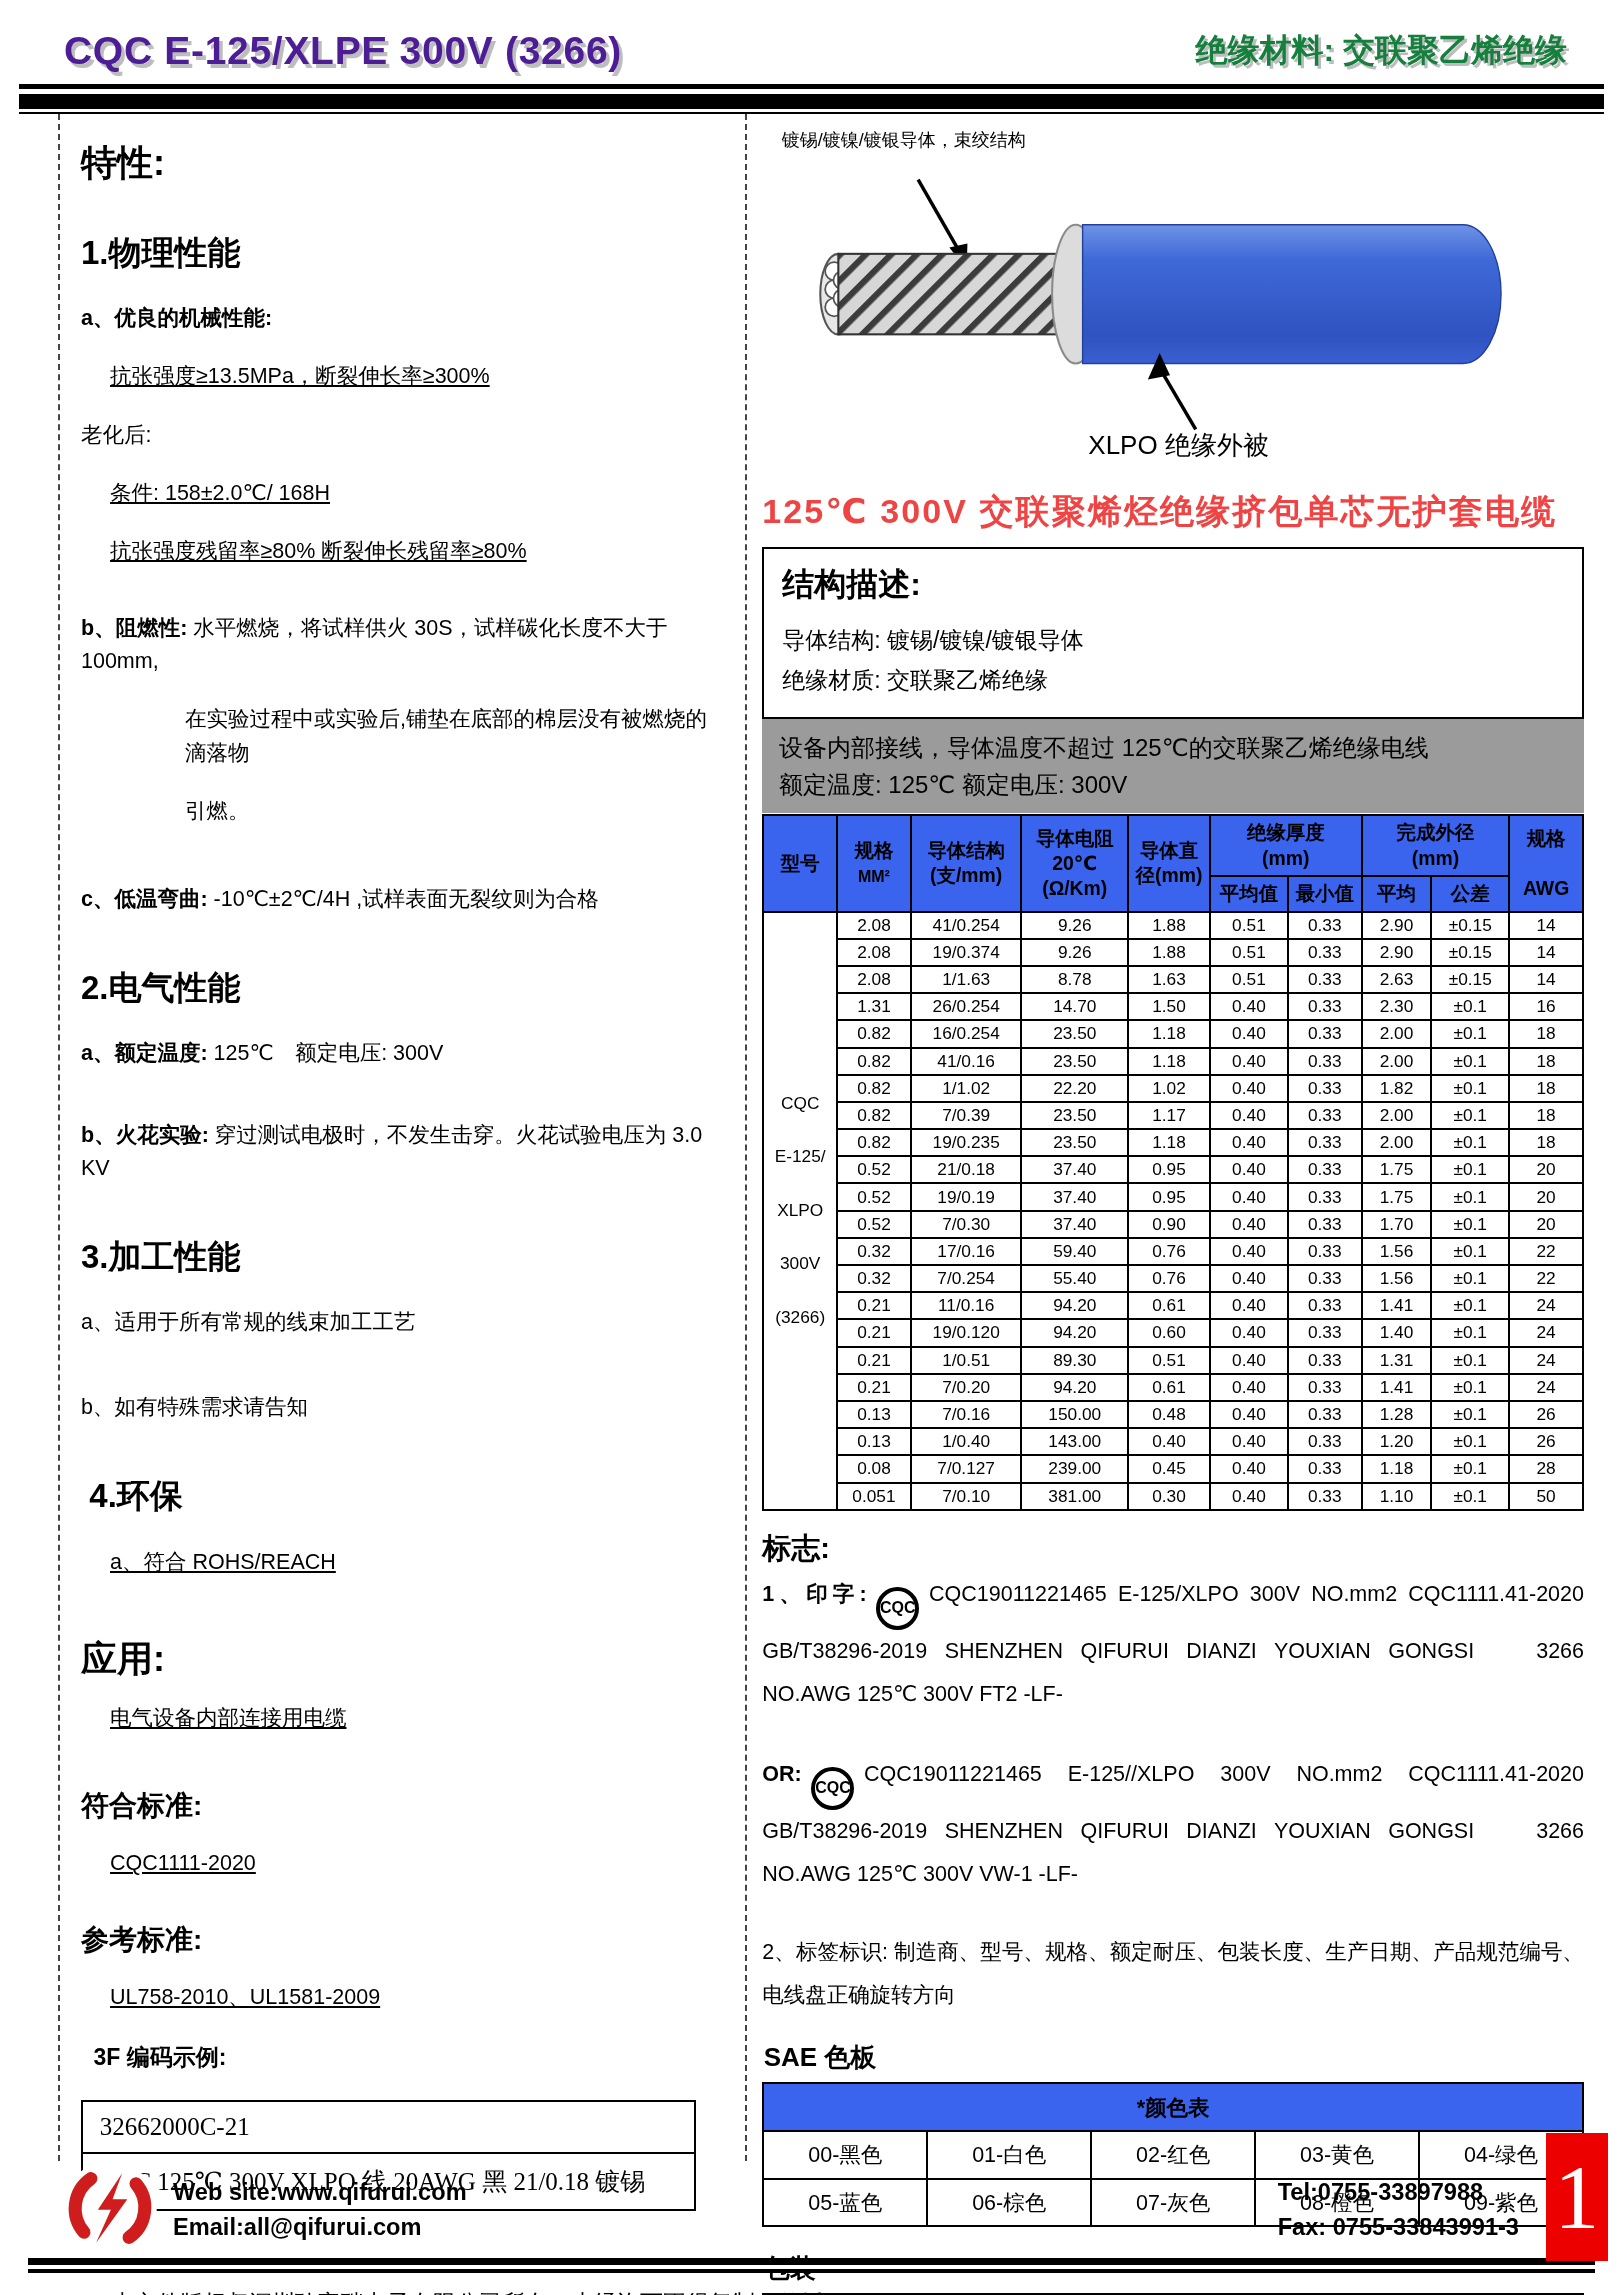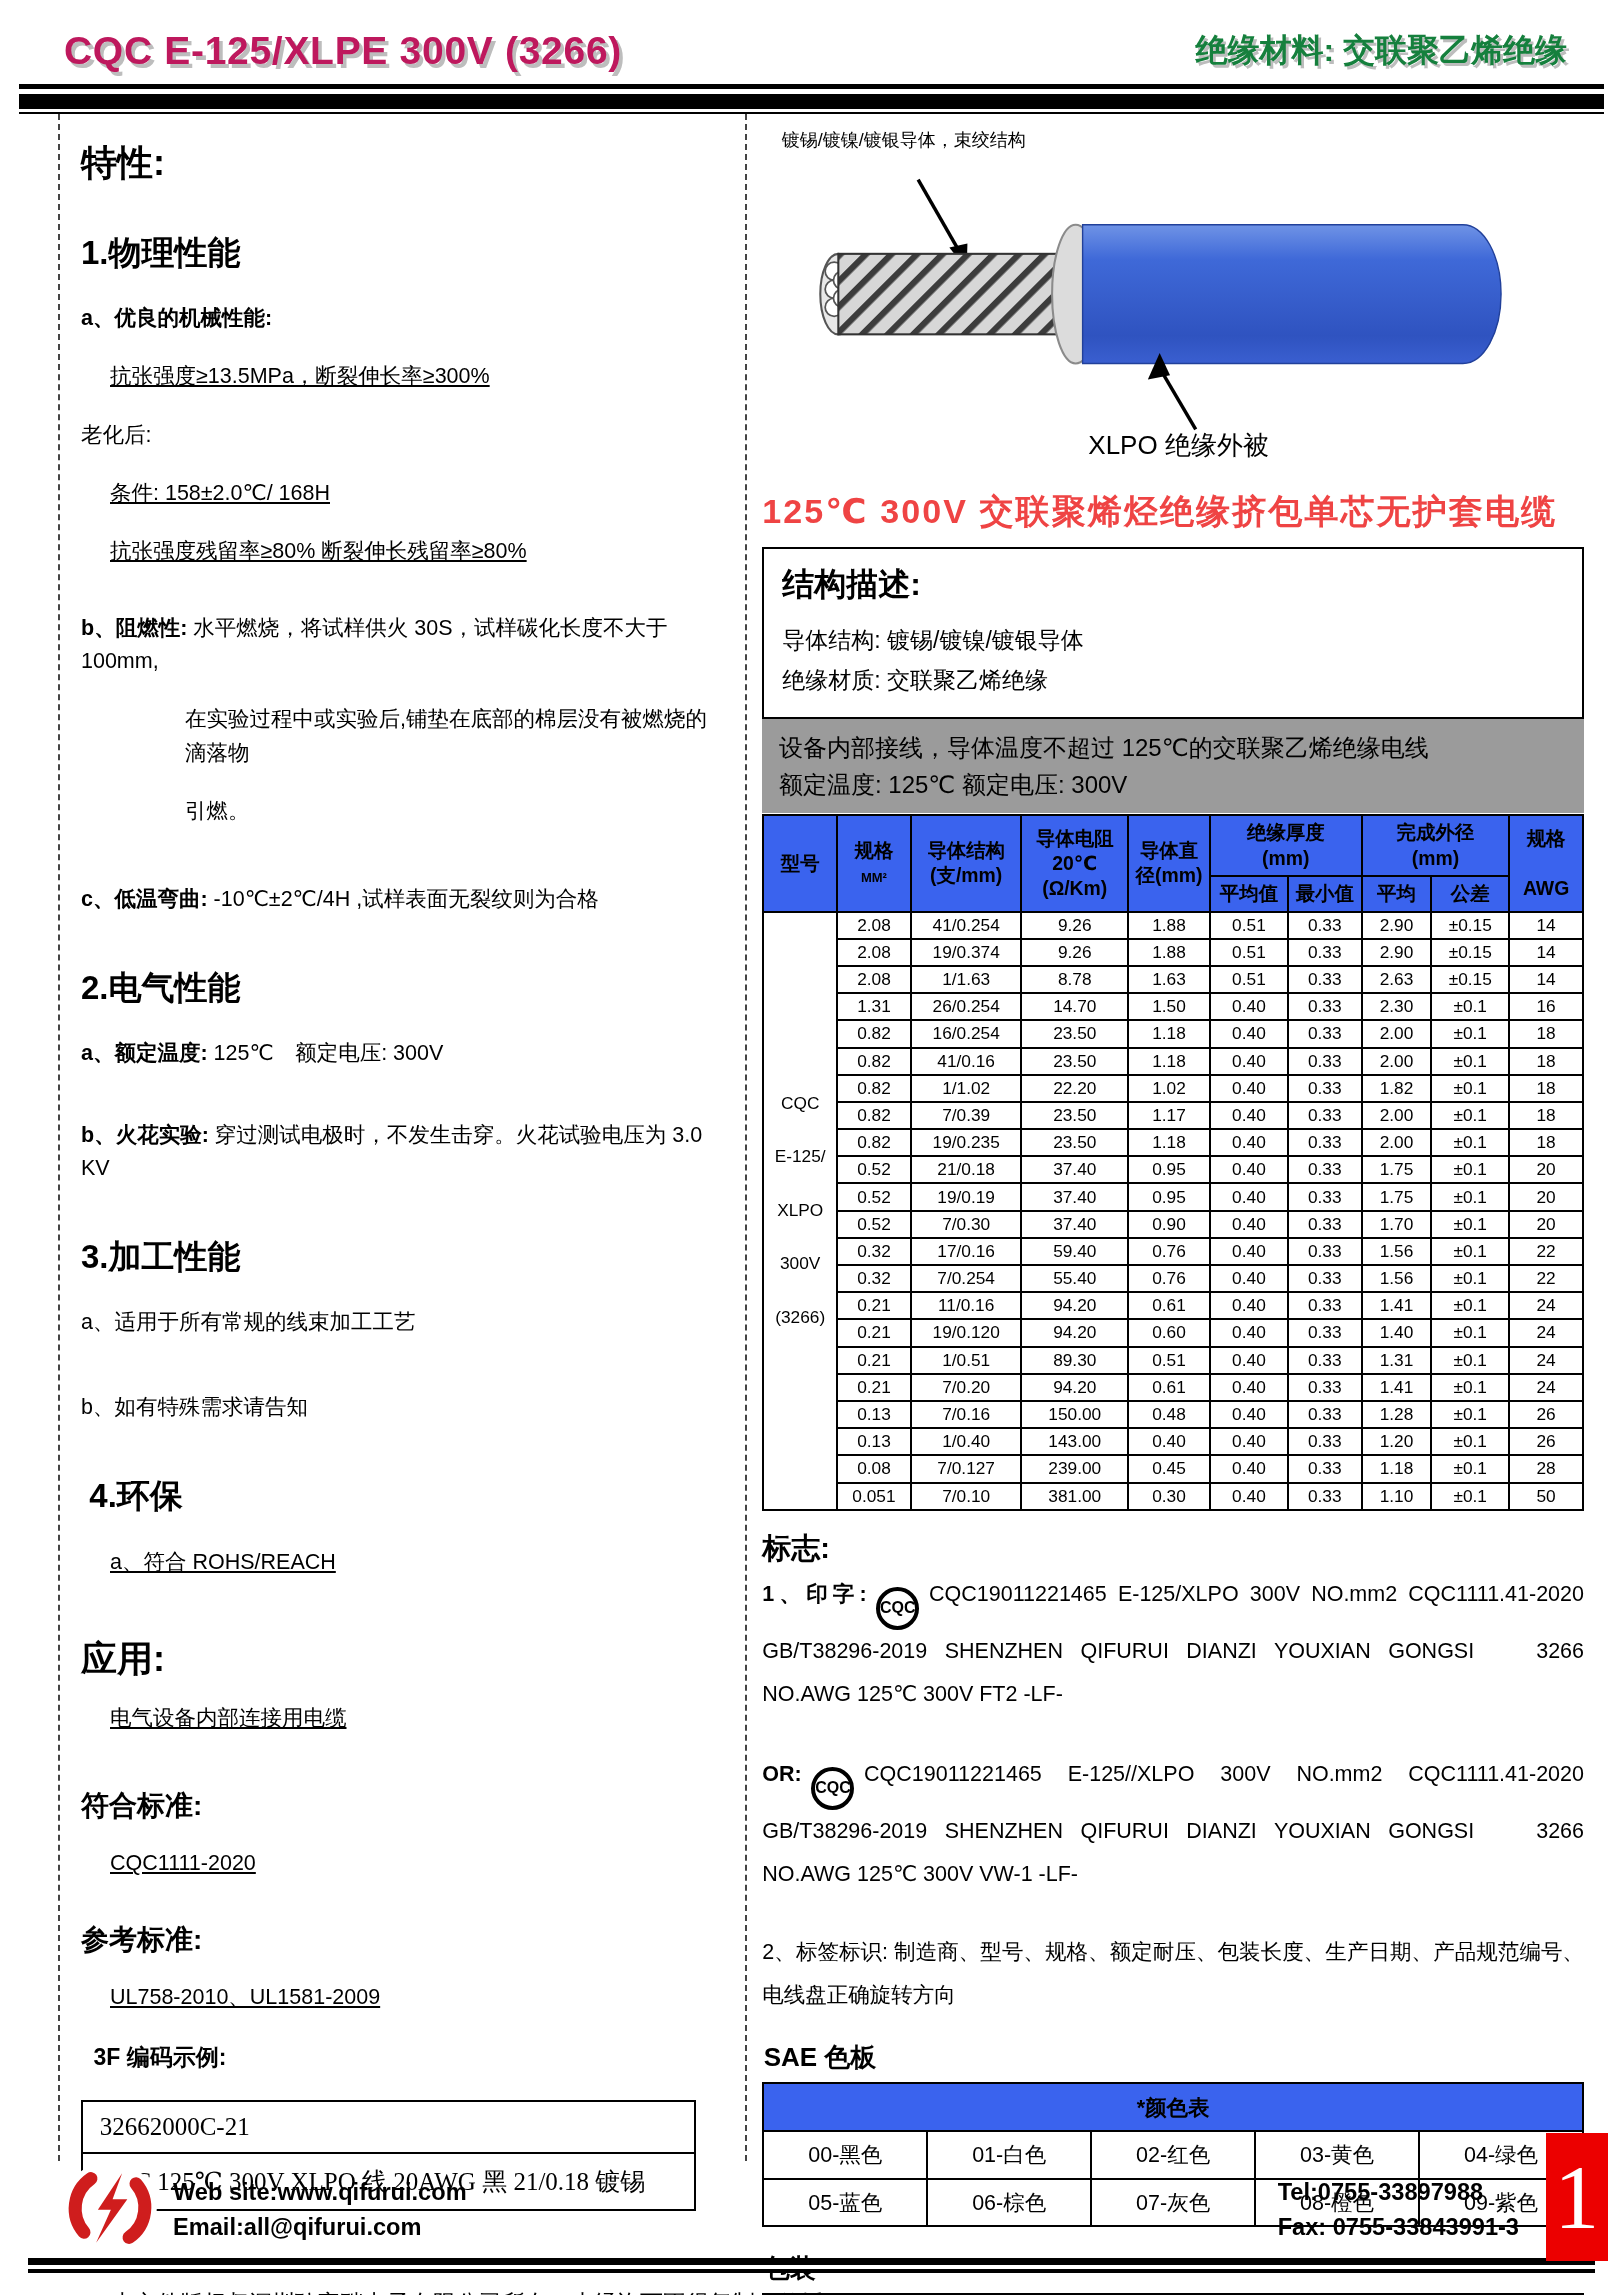--- a/index.html
+++ b/index.html
@@ -7,21 +7,21 @@
   .page {
     width: 1623px; height: 2295px; margin: 0 auto; background: #fff;
     position: relative; overflow: hidden; color:#000;
     font-family: "Liberation Sans", "DejaVu Sans", sans-serif;
   }
   .serif { font-family: "Liberation Serif", "DejaVu Serif", serif; }
 
   
   .hdr { display:flex; justify-content:space-between; align-items:flex-end;
          padding: 29px 56px 0 64px; }
-  .hdr-left { font-size:39px; font-weight:bold; color:#be185d;
+  .hdr-left { font-size:39px; font-weight:bold; color:#4c1d95;
               text-shadow:3.5px 3.5px 0 #bdbdbd; letter-spacing:0.7px; font-style:normal; }
   .hdr-right { font-size:32px; font-weight:bold; color:#15803d;
                text-shadow:2.8px 2.8px 0 #bdbdbd; }
   .hdr-rule { margin: 11px 19.4px 0 19.4px; }
   .hdr-rule .r1 { height:4.9px; background:#000; }
   .hdr-rule .r2 { height:4.9px; background:#fff; }
   .hdr-rule .r3 { height:15.3px; background:#000; }
   .hdr-rule .r4 { height:2.8px; background:#fff; }
   .hdr-rule .r5 { height:2.1px; background:#000; }
 
@@ -53,21 +53,21 @@
   .struct-box { border:2.1px solid #000; padding:14px 18px 16.7px 18px; }
   .struct-box .t { font-size:32px; font-weight:bold; margin-bottom:12.5px; }
   .struct-box .l { font-size:23px; line-height:1.75; }
   .gray-note { background:#9b9b9b; padding:9.7px 16.7px; font-size:24px; line-height:1.55; }
 
   
   .spec-tbl { width:100%; border-collapse:collapse; margin-top:1.4px; table-layout:fixed; }
   .spec-tbl th, .spec-tbl td { border:2.1px solid #000; text-align:center; }
   .spec-tbl th { background:#3a63ee; font-weight:bold; font-size:19.4px; padding:4.2px 1.4px; line-height:1.3; }
   .spec-tbl td { font-size:17.3px; padding:2.1px 1.4px; height:25px; }
-  .spec-tbl .unit { font-size:13px; font-weight:bold; }
+  .spec-tbl .unit { font-size:16px; font-weight:bold; }
   .model-cell { font-size:19px; line-height:3.1; background:#fff; }
 
   
   .mark { margin-top:18px; }
   .mark .t { font-size:29px; font-weight:bold; }
   .mark p { font-size:21.5px; line-height:2.0; margin-top:4.2px; text-align:justify; }
   .cqc-badge { display:inline-flex; align-items:center; justify-content:center;
                width:43px; height:43px; border:4.9px solid #000; border-radius:50%;
                font-size:16px; font-weight:bold; vertical-align:-12.5px; margin:0 9.7px;
                letter-spacing:0; }

